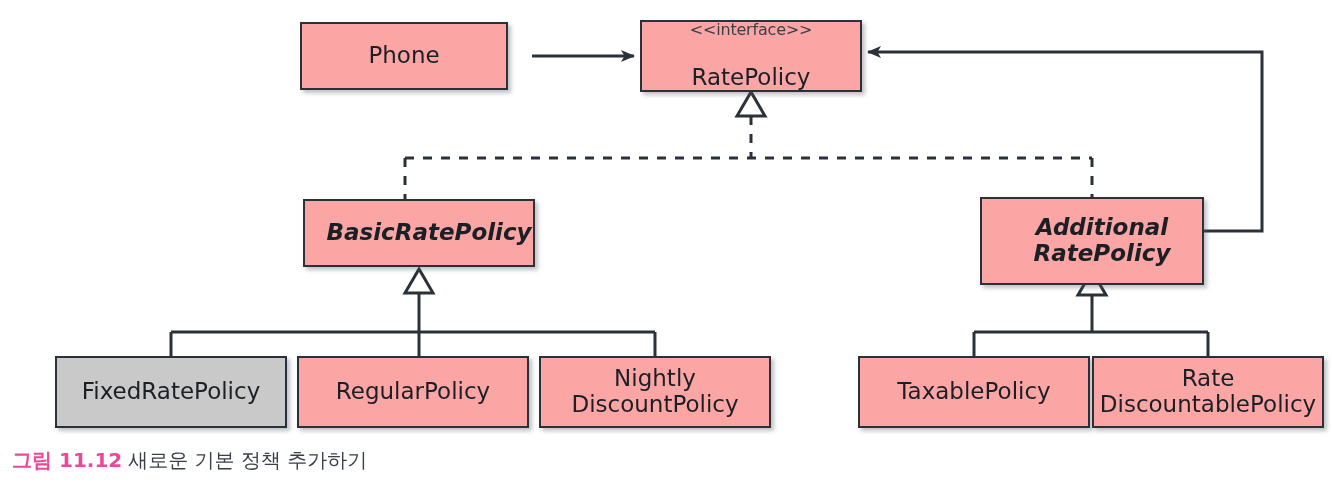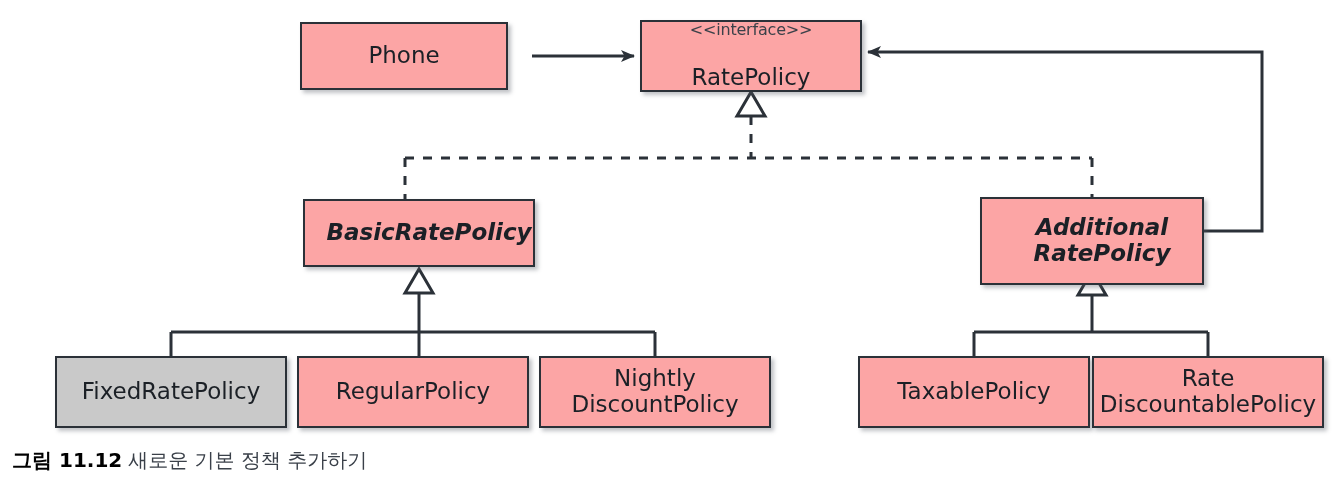--- a/index.html
+++ b/index.html
@@ -87,21 +87,21 @@
   #figure-caption {
     position: absolute;
     left: 12px;
     top: 447px;
     z-index: 3;
     font-size: 20px;
     color: #3a4049;
     white-space: nowrap;
   }
   #figure-caption .caption-number {
-    color: #000000;
+    color: #ec4899;
     font-weight: 600;
     margin-right: 6px;
   }
 </style>
 </head>
 <body>
 
 <div id="diagram-canvas">
 
   <svg id="connectors" viewBox="0 0 1332 496">

